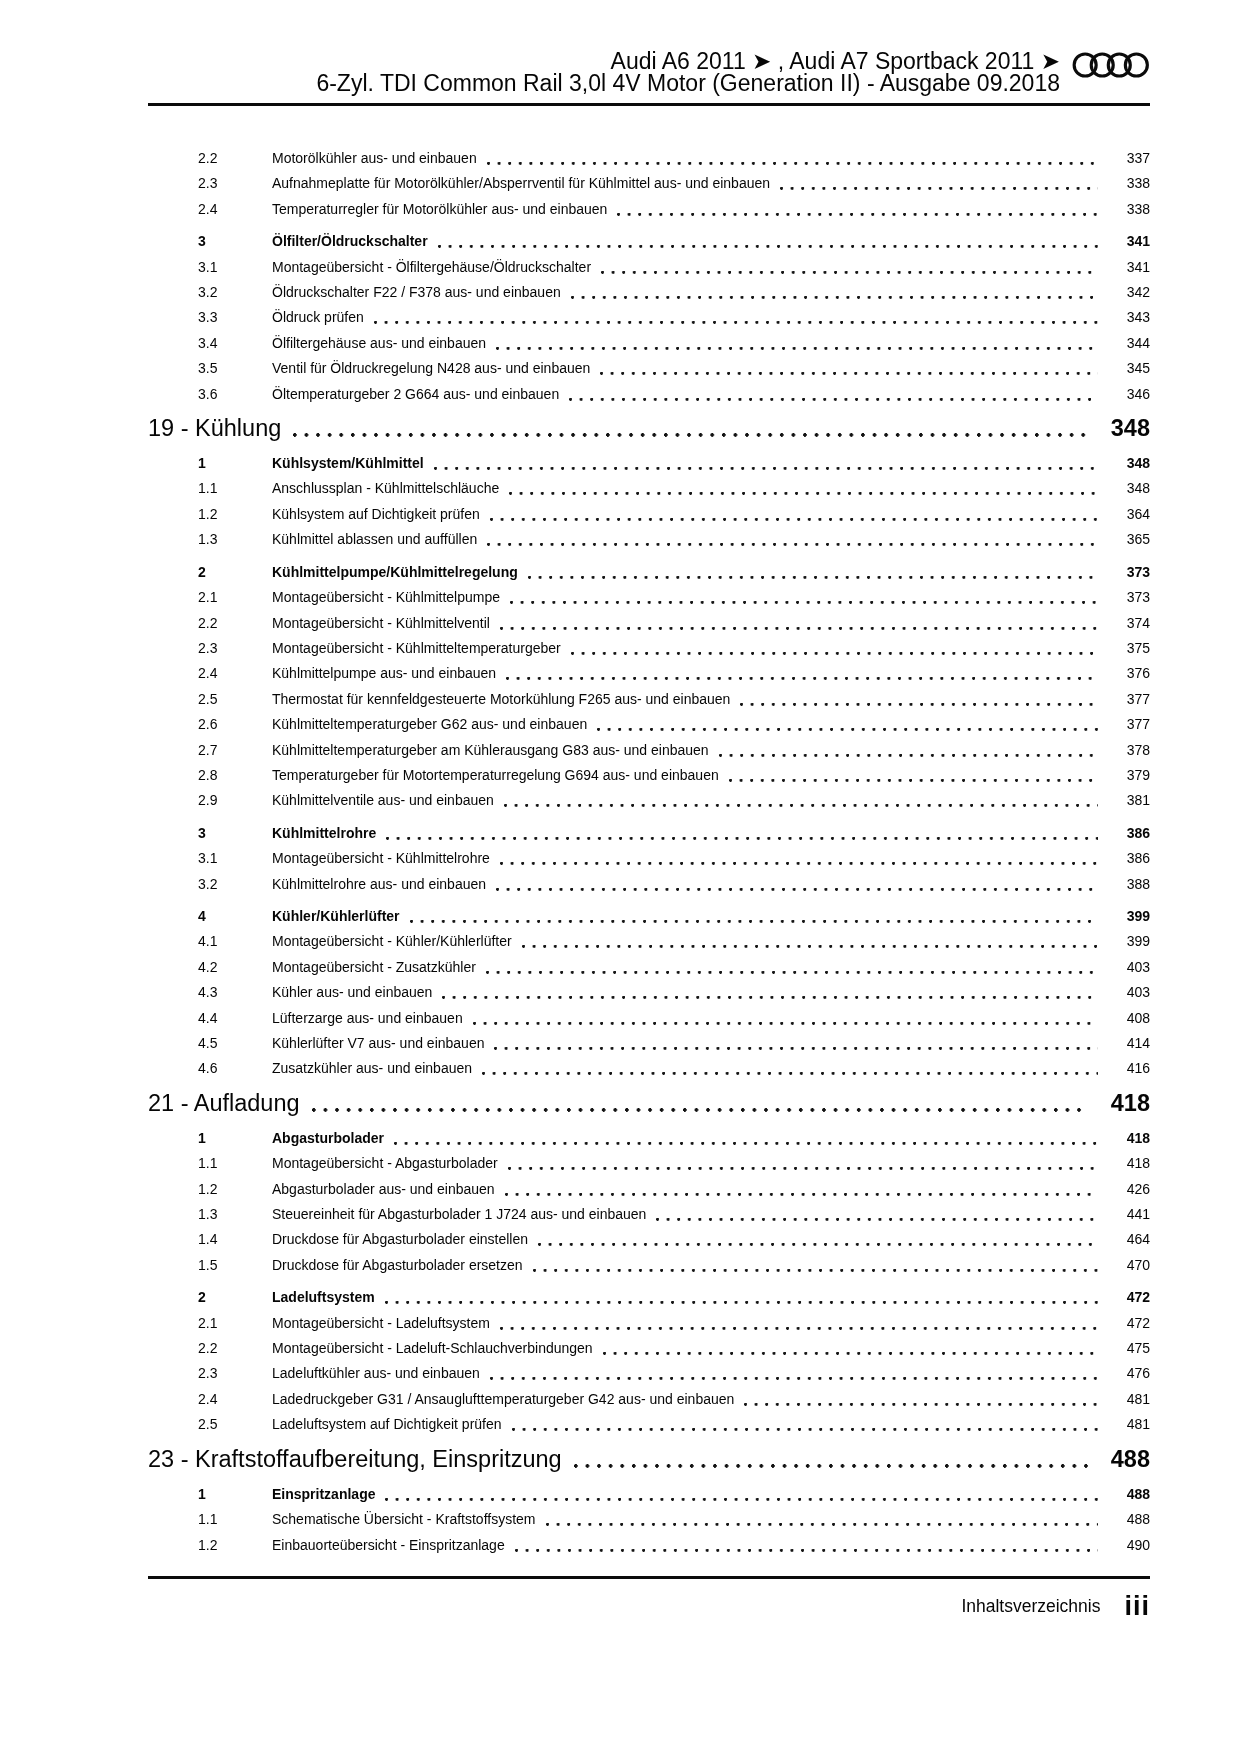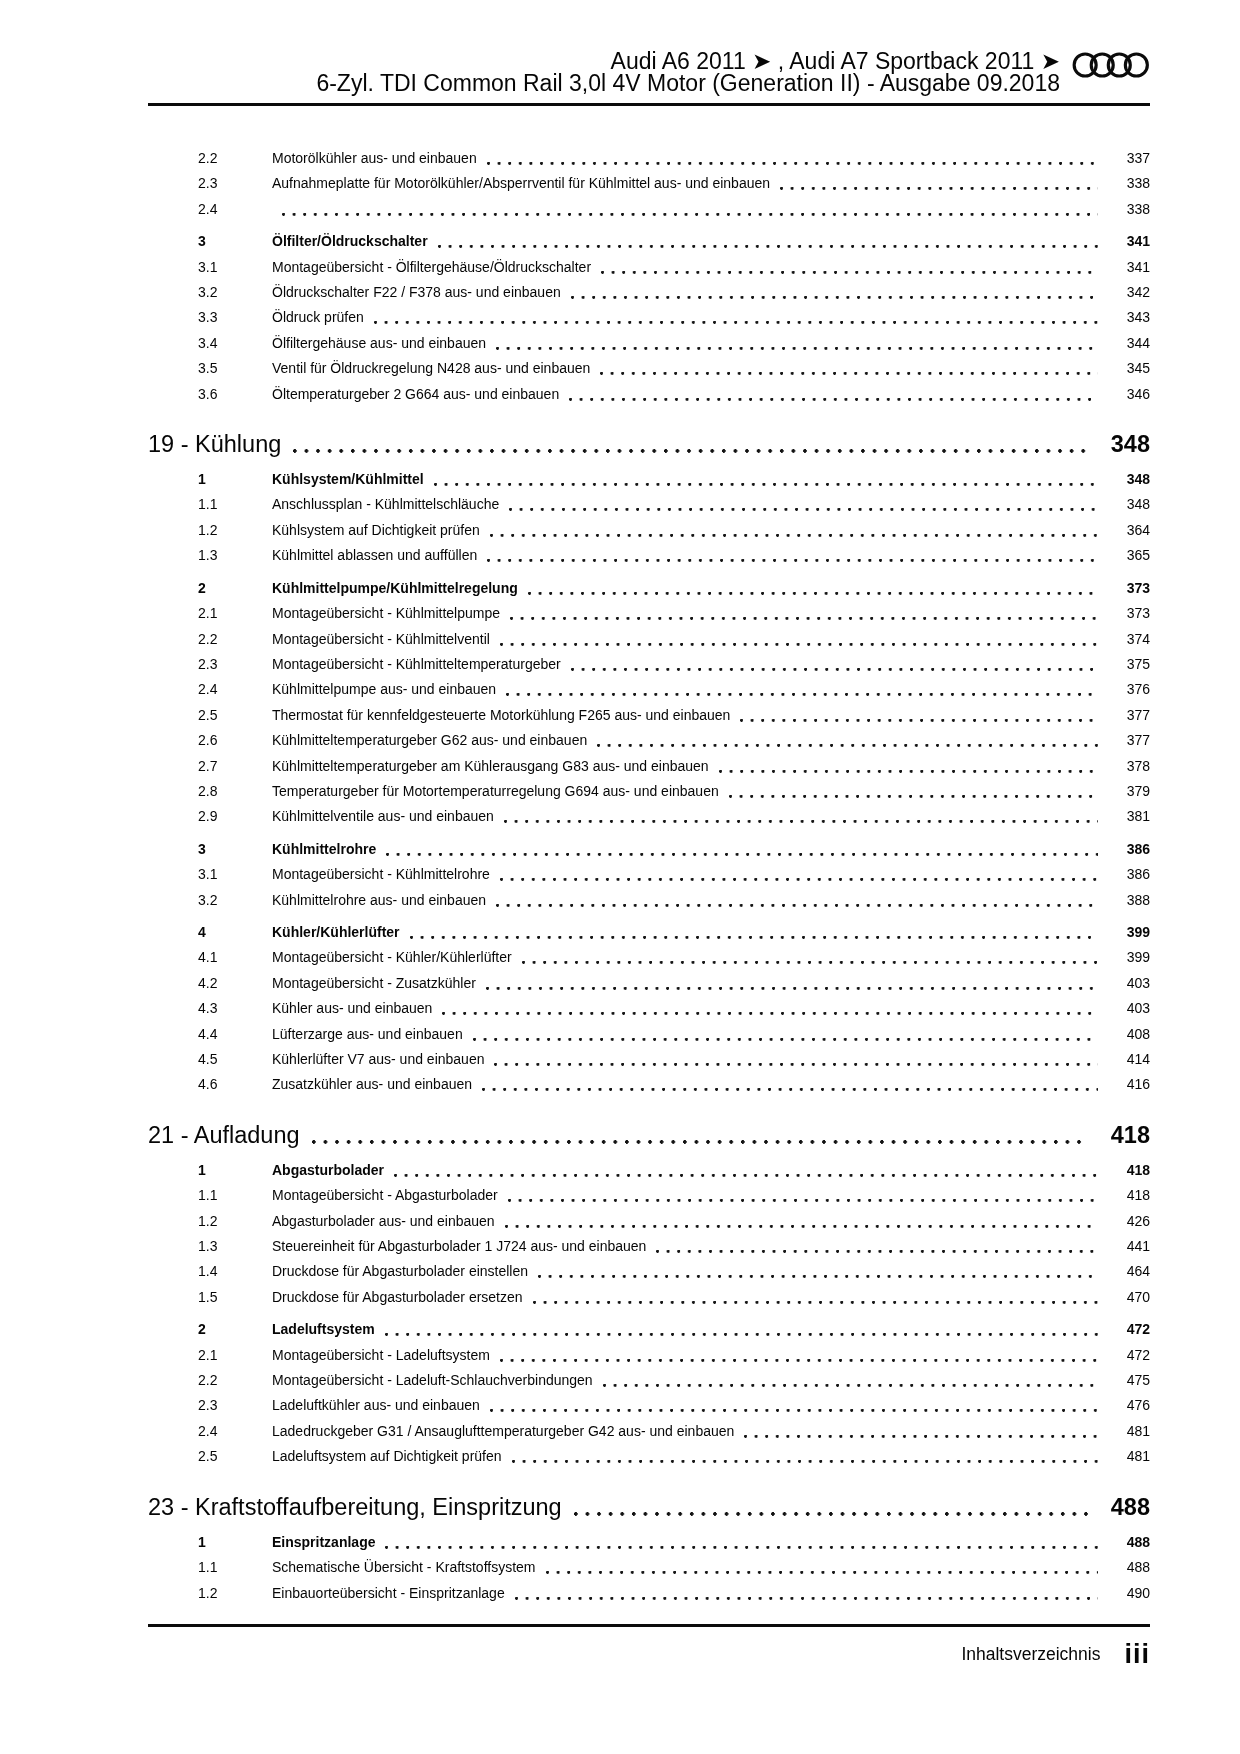--- a/index.html
+++ b/index.html
@@ -50,21 +50,21 @@
     background-size: 10.6px 3.4px;
     background-repeat: repeat-x;
     background-position: left calc(100% - 6px);
   }
   .pagenum { flex: none; width: 46px; text-align: right; }
 
   .chapter-row {
     display: flex;
     font-size: 23.5px;
     line-height: 31px;
-    margin-top: 22px;
+    margin-top: 6px;
     margin-bottom: 6px;
   }
   .chapter-row .dots {
     margin: 0 4px 0 12px;
     background-image: radial-gradient(circle at 1.8px 1.8px, #121212 1.55px, rgba(0,0,0,0) 2px);
     background-size: 11.6px 3.8px;
     background-position: left calc(100% - 7px);
   }
   .chapter-row .pagenum { width: 58px; font-weight: bold; }
 
@@ -110,20 +110,21 @@
     <span class="pagenum">337</span>
   </div>
       <div class="entry-row">
     <span class="num">2.3</span>
     <span class="title">Aufnahmeplatte für Motorölkühler/Absperrventil für Kühlmittel aus- und einbauen</span>
     <span class="dots"></span>
     <span class="pagenum">338</span>
   </div>
       <div class="entry-row">
     <span class="num">2.4</span>
+    <span class="title">Temperaturregler für Motorölkühler aus- und einbauen</span>
     <span class="dots"></span>
     <span class="pagenum">338</span>
   </div>
       <div class="entry-row bold">
     <span class="num">3</span>
     <span class="title">Ölfilter/Öldruckschalter</span>
     <span class="dots"></span>
     <span class="pagenum">341</span>
   </div>
       <div class="entry-row">

